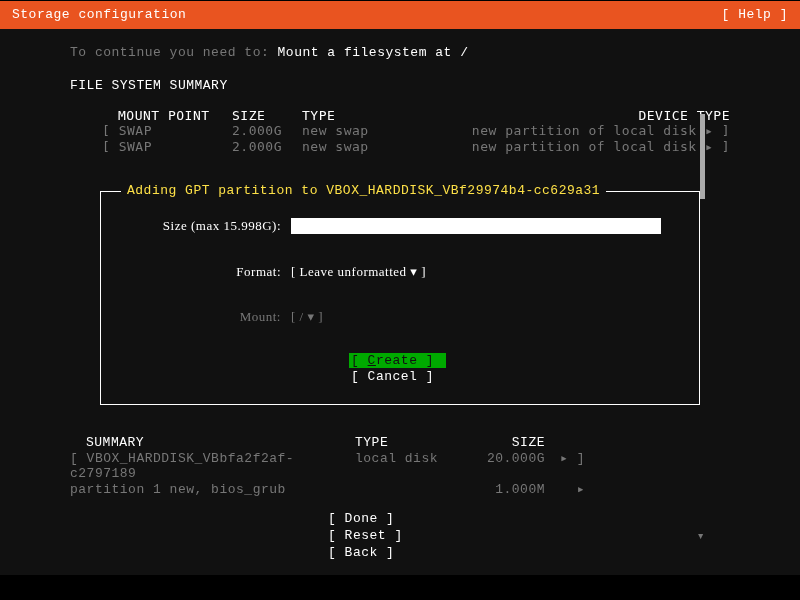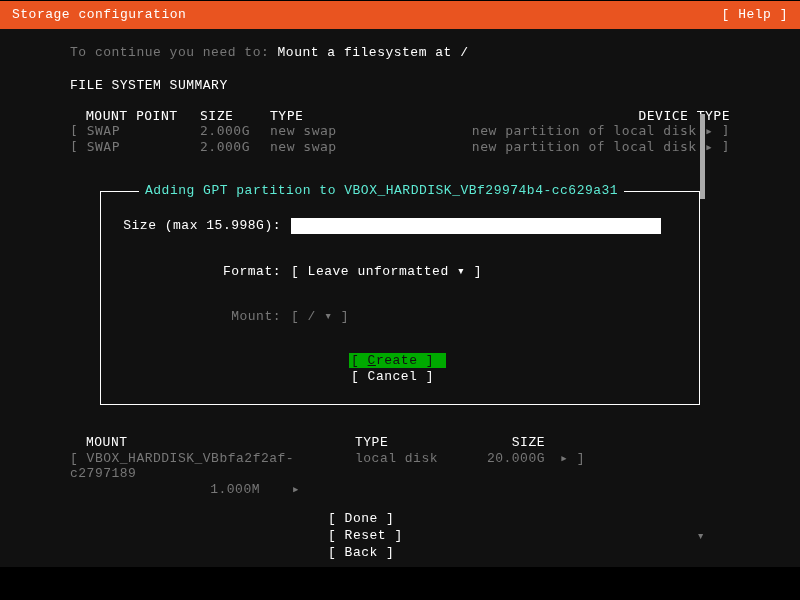--- a/index.html
+++ b/index.html
@@ -16,30 +16,30 @@
   }
   .header {
     background: #e95420;
     color: #fff;
     padding: 6px 12px;
     display: flex;
     justify-content: space-between;
     margin-top: 1px;
   }
   .main {
-    padding: 16px 70px 6px 70px;
+    padding: 16px 70px 14px 70px;
     position: relative;
     background: #111;
   }
   .white { color: #fff; }
   .dim { color: #777; }
   .instruction { margin-bottom: 18px; }
   .fs-summary-title { margin-bottom: 14px; }
   .table { font-family: monospace; }
-  .table-header, .table-row { display: flex; }
+  .table-header, .table-row { display: flex; margin-left: 32px; }
   .col-mount { width: 130px; }
   .col-size { width: 70px; }
   .col-type { width: 75px; }
   .col-device { flex: 1; text-align: right; }
   .scrollbar-r {
     position: absolute;
     right: 95px;
     top: 85px;
     width: 5px;
     height: 85px;
@@ -52,26 +52,26 @@
   .dialog {
     border: 1px solid #fff;
     position: relative;
     padding: 26px 20px 18px 20px;
     background: #111;
     color: #777;
   }
   .dialog-title {
     position: absolute;
     top: -9px;
-    left: 38px;
+    left: 20px;
     background: #111;
-    color: #5eead4;
+    color: #fde047;
     padding: 0 6px;
   }
-  .field { display: flex; align-items: center; margin-bottom: 15px; }
+  .field { display: flex; align-items: center; margin-bottom: 15px; font-family: Liberation Serif, serif; }
   .field-label {
     width: 170px;
     text-align: right;
     padding-right: 10px;
     color: #fff;
   }
   .field-label.dim { color: #777; }
   .size-input {
     background: #fff;
     height: 16px;
@@ -169,31 +169,32 @@
         <div class="btn btn-create">
           <span>[ </span><span class="underline">C</span><span>reate     ]</span>
         </div>
         <div class="btn btn-cancel">[ Cancel     ]</div>
       </div>
     </div>
   </div>
 
   <div class="devices">
     <div class="dev-header white">
-      <span class="dcol-device" style="padding-left:16px">MOUNT</span>
+      <span class="dcol-device" style="padding-left:16px">SUMMARY</span>
       <span class="dcol-type">TYPE</span>
       <span class="dcol-size">SIZE</span>
     </div>
     <div class="dev-row dim">
       <span class="dcol-device">[ VBOX_HARDDISK_VBbfa2f2af-c2797189</span>
       <span class="dcol-type">local disk</span>
       <span class="dcol-size">20.000G</span>
       <span class="dcol-arrow">▸ ]</span>
     </div>
     <div class="dev-row dim">
+      <span class="dcol-device">  partition 1  new, bios_grub</span>
       <span class="dcol-type"></span>
       <span class="dcol-size">1.000M</span>
       <span class="dcol-arrow">▸</span>
     </div>
   </div>
 
   <div class="bottom-scroll dim">▾</div>
 
   <div class="footer-btns">
     <span class="footer-btn">[ Done       ]</span>

